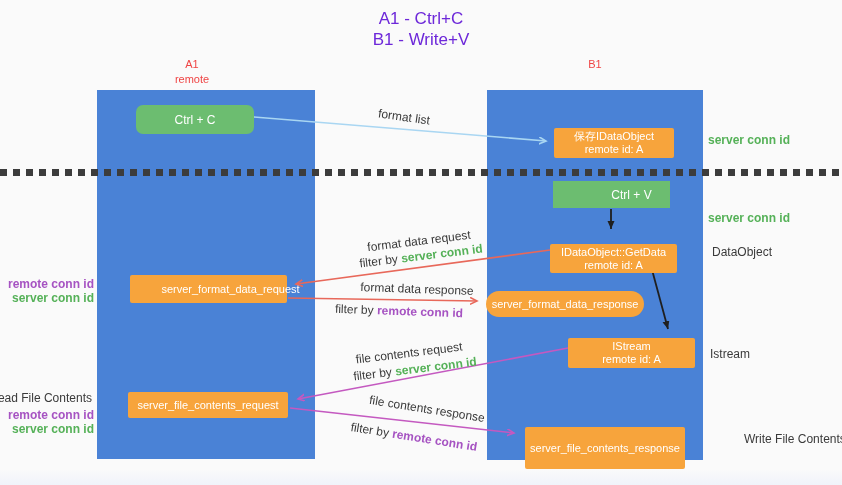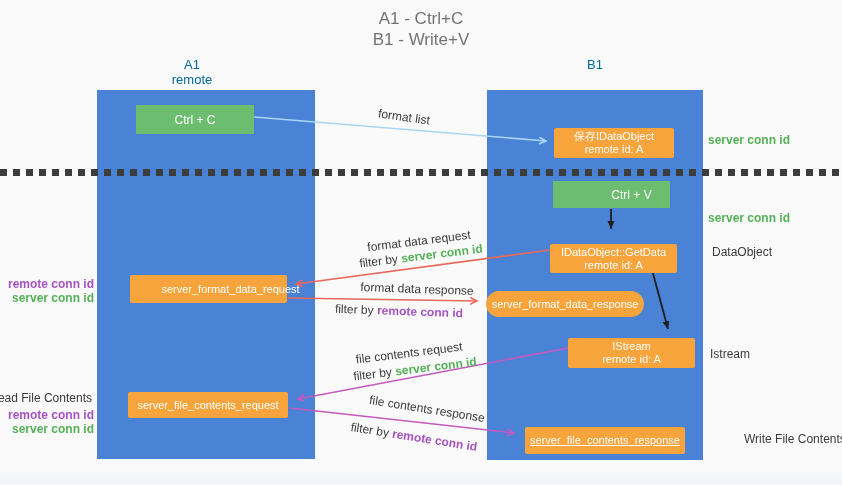--- a/index.html
+++ b/index.html
@@ -6,26 +6,26 @@
   html,body { background:#e9e9e9; }
   #canvas {
     position:relative; width:842px; height:485px; overflow:hidden;
     background:#fafafa;
     font-family:"Liberation Sans","DejaVu Sans",sans-serif;
     color:#3a3a3a;
   }
   .abs { position:absolute; }
   #title {
     left:0; right:0; top:8px; text-align:center;
-    font-size:17px; line-height:21px; color:#737373;
+    font-size:17px; line-height:21px; color:#6d28d9;
   }
   #title .tl { display:block; }
   .lifeline { background:#4a82d6; z-index:1; }
   .col-header {
-    text-align:center; font-size:13px; line-height:15px; color:#0369a1; z-index:4;
+    text-align:center; font-size:11px; line-height:15px; color:#ef4444; z-index:4;
   }
   .dotted {
     left:0; width:842px; top:169px; height:7px; z-index:2;
     background:repeating-linear-gradient(to right,#3c3c3c 0 7px,transparent 7px 13px);
   }
   svg.arrows { left:0; top:0; z-index:3; }
   .gbox {
     background:#6cbd70; color:#fff; z-index:4;
     display:flex; align-items:center; justify-content:center;
     font-size:12px; white-space:nowrap;
@@ -91,21 +91,21 @@
     </defs>
     <line x1="254" y1="117" x2="546" y2="141" stroke-width="1.6" marker-end="url(#mBlue)" stroke="#a9d6f2"></line>
     <line x1="611" y1="209" x2="611" y2="229" stroke-width="1.8" marker-end="url(#mBlack)" stroke="#1f1f1f"></line>
     <line x1="651" y1="266" x2="668" y2="329" stroke-width="1.8" marker-end="url(#mBlack)" stroke="#1f1f1f"></line>
     <line x1="550" y1="250" x2="296" y2="284" stroke-width="1.6" marker-end="url(#mRed)" stroke="#e8685a"></line>
     <line x1="288" y1="298" x2="477" y2="301" stroke-width="1.6" marker-end="url(#mRed)" stroke="#e8685a"></line>
     <line x1="568" y1="348" x2="298" y2="399" stroke-width="1.6" marker-end="url(#mMag)" stroke="#c459c0"></line>
     <line x1="290" y1="408" x2="514" y2="433" stroke-width="1.6" marker-end="url(#mMag)" stroke="#c459c0"></line>
   </svg>
 
-  <div class="abs gbox" style="left:136px;top:105px;width:118px;height:29px;">
+  <div class="abs gbox" style="left:136px;top:105px;width:118px;height:29px;border-radius:7px;">
     <span>Ctrl + C</span>
   </div>
   <div class="abs gbox" style="left:553px;top:181px;width:117px;height:27px;padding-left:40px;">
     <span>Ctrl + V</span>
   </div>
 
   <div class="abs obox" style="left:554px;top:128px;width:120px;height:30px;">
     <span>保存IDataObject</span>
     <span>remote id: A</span>
   </div>
@@ -119,21 +119,21 @@
   </div>
   <div class="abs obox" style="left:130px;top:275px;width:157px;height:28px;padding-left:44px;">
     <span>server_format_data_request</span>
   </div>
   <div class="abs obox" style="left:486px;top:291px;width:158px;height:26px;border-radius:13px;">
     <span>server_format_data_response</span>
   </div>
   <div class="abs obox" style="left:128px;top:392px;width:160px;height:26px;">
     <span>server_file_contents_request</span>
   </div>
-  <div class="abs obox" style="left:525px;top:427px;width:160px;height:27px;text-decoration:underline;">
+  <div class="abs obox" style="left:525px;top:427px;width:160px;height:42px;">
     <span>server_file_contents_response</span>
   </div>
 
   <div class="abs rlabel dark-t" style="left:404px;top:117px;transform:translate(-50%,-50%) rotate(8deg);">format list</div>
 
   <div class="abs rlabel dark-t" style="left:419px;top:241px;transform:translate(-50%,-50%) rotate(-7deg);">format data request</div>
   <div class="abs rlabel" style="left:421px;top:256px;transform:translate(-50%,-50%) rotate(-7deg);">
     <span class="dark-t">filter by</span>
     <span class="green-t">server conn id</span>
   </div>

